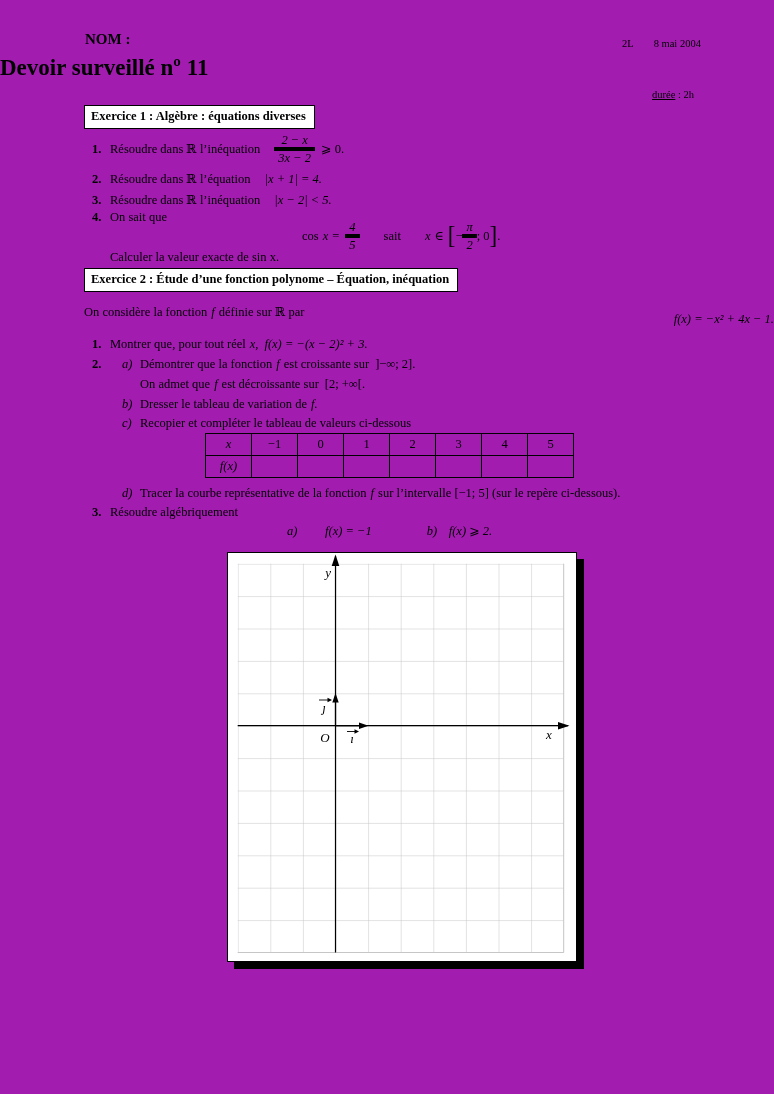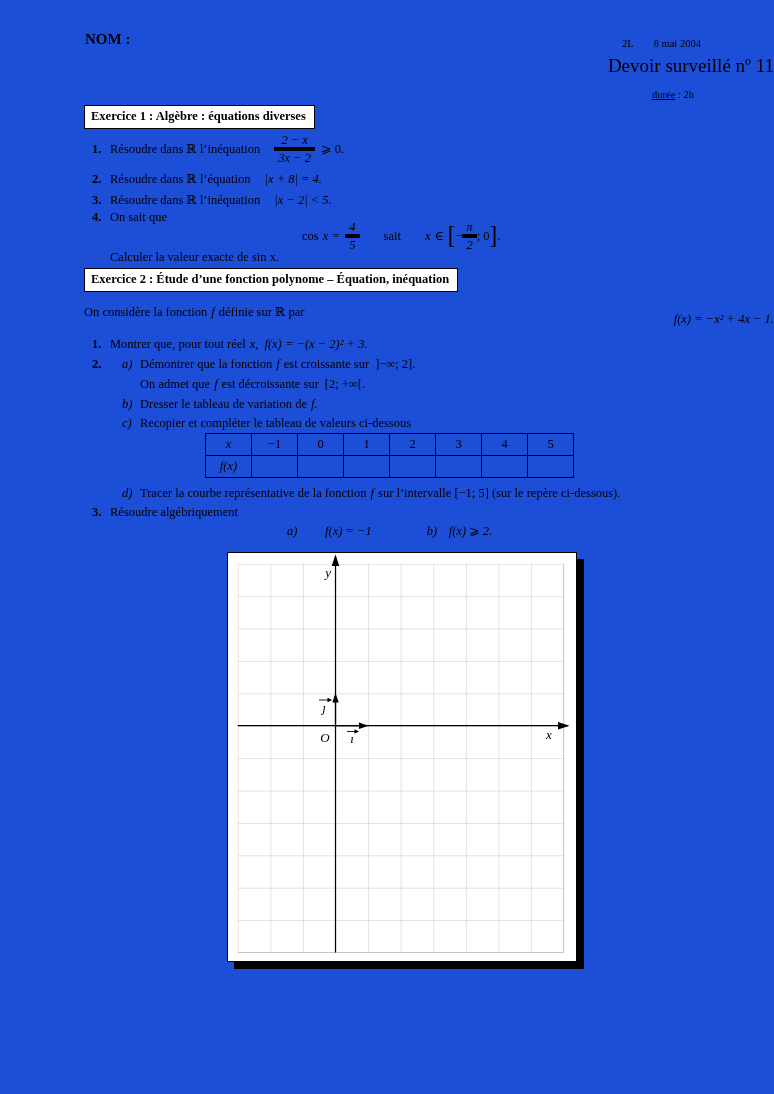--- a/index.html
+++ b/index.html
@@ -1,39 +1,39 @@
 <!DOCTYPE html>
 <html><head>
 <meta charset="utf-8">
 <style>
   html,body { margin:0; padding:0; background:#fff; }
   .page {
-    position:relative; width:774px; height:1094px; background:#1d4ed8; color:#000;
+    position:relative; width:774px; height:1094px; background:#a21caf; color:#000;
     font-family:"Liberation Serif","DejaVu Serif","DejaVu Sans",serif;
     font-size:12.5px; overflow:hidden;
   }
   .abs { position:absolute; }
   .row { position:absolute; display:flex; align-items:baseline; white-space:nowrap; }
   .rowc { position:absolute; display:flex; align-items:center; white-space:nowrap; }
   .qnum { font-weight:bold; display:inline-block; width:18px; flex:0 0 18px; }
   .sublabel { font-style:italic; display:inline-block; width:18px; flex:0 0 18px; }
   .math { font-style:italic; }
   .roman { font-style:normal; }
   .gap6 { margin-left:6px; } .gap14 { margin-left:14px; }
   .gap24 { margin-left:24px; } .gap4 { margin-left:4px; }
   .frac { display:inline-flex; flex-direction:column; align-items:center; line-height:1.12;
           font-style:italic; text-align:center; }
   .frac .num { padding:0 4px; }
   .frac .den { border-top:4px solid #000000; padding:0 4px; }
   .bigb { font-style:normal; font-size:23px; line-height:0.9; display:inline-block;
           transform:scaleY(1.05); font-weight:400; }
   .nom { font-weight:bold; font-size:15px; }
   .classdate { font-size:10.5px; display:flex; gap:20px; }
-  .title { position:absolute; left:0; right:0; text-align:right; font-size:19px;
-           font-weight:normal; margin:0; }
+  .title { position:absolute; left:0; right:0; text-align:left; font-size:23px;
+           font-weight:bold; margin:0; }
   .duree { font-size:10.5px; }
   .duree .u { text-decoration:underline; }
   .exbox { position:absolute; border:1px solid #000; padding:3px 8px 4px 6px; font-weight:bold;
            background:#fff; }
   table.vtable { position:absolute; border-collapse:collapse; }
   table.vtable td { border:1px solid #000; width:45px; height:21px; text-align:center;
                     padding:0; font-size:12.5px; }
   .graphbox { position:absolute; background:#fff; border:1px solid #000;
               box-shadow:7px 7px 0 0 #000; }
   .glabel { font-style:italic; font-size:13px;
@@ -62,21 +62,21 @@
     <span class="frac gap14">
       <span class="num">2 − x</span>
       <span class="den">3x − 2</span>
     </span>
     <span class="gap6">⩾ 0.</span>
   </div>
 
   <div class="row" style="left:92px; top:171px;">
     <span class="qnum">2.</span>
     <span>Résoudre dans ℝ l’équation</span>
-    <span class="math gap14">|x + 8| = 4.</span>
+    <span class="math gap14">|x + 1| = 4.</span>
   </div>
 
   <div class="row" style="left:92px; top:192px;">
     <span class="qnum">3.</span>
     <span>Résoudre dans ℝ l’inéquation</span>
     <span class="math gap14">|x − 2| &lt; 5.</span>
   </div>
 
   <div class="row" style="left:92px; top:210px;">
     <span class="qnum">4.</span>

